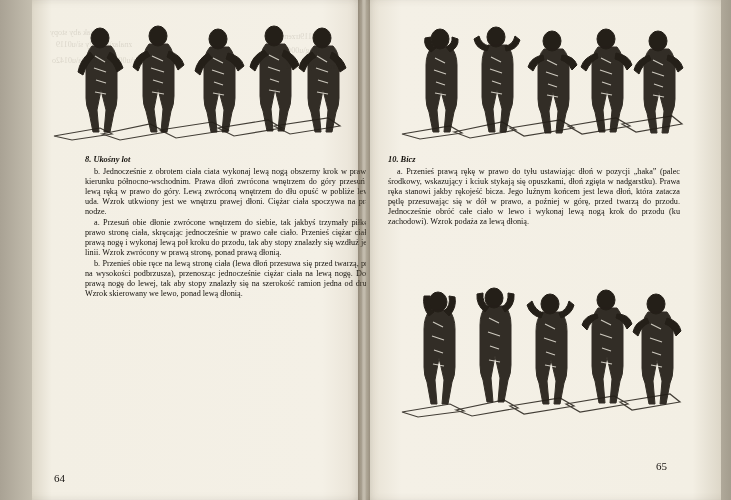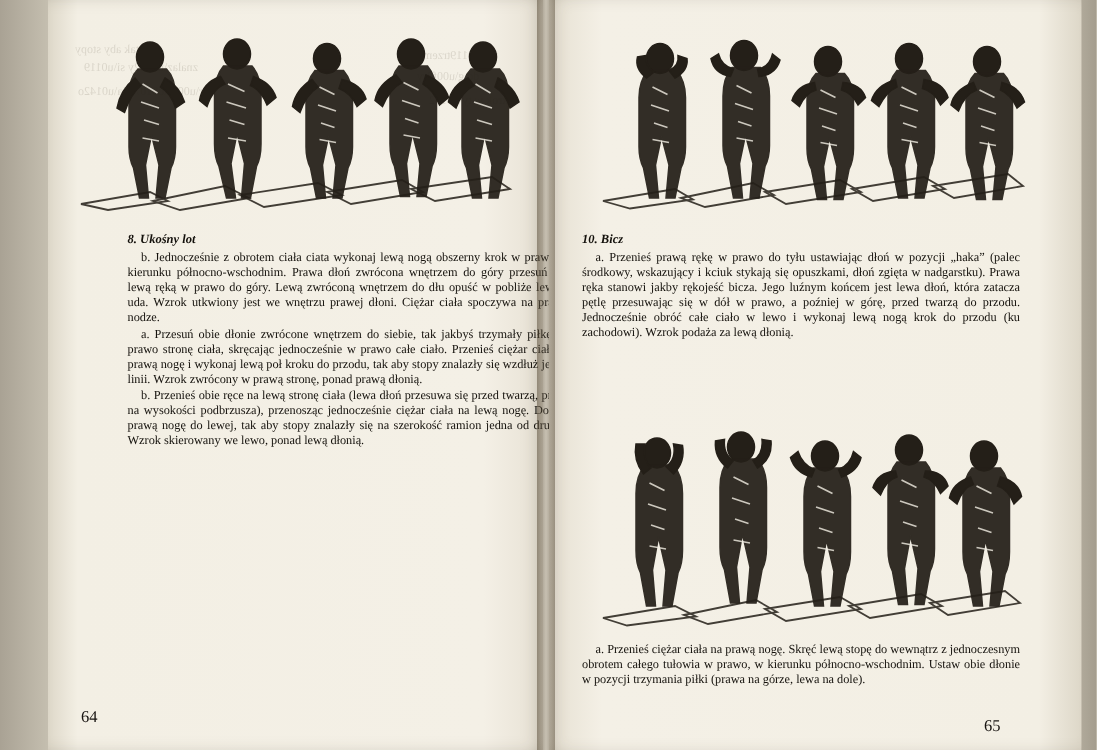--- a/index.html
+++ b/index.html
@@ -323,20 +323,19 @@
                 <path d="M12 46 l12 4"></path>
                 <path d="M14 60 l9 3"></path>
                 <path d="M13 73 l11 2"></path>
             </g>
           </g>
         </g>
       </svg>
     </div>
 
     <div class="col" style="left:22px;top:428px;width:292px;">
-      <p class="para indent">a. Przenieś ciężar ciała na prawą nogę. Skręć lewą stopę do wewnątrz z jednoczesnym obrotem całego tułowia w prawo, w kierunku północno-wschodnim. Ustaw obie dłonie w pozycji trzymania piłki (prawa na górze, lewa na dole).</p>
-    </div>
-
-    <div class="folio" style="left:290px;top:478px;">65</div>
+    </div>
+
+    <div class="folio" style="left:290px;top:460px;">65</div>
   </div>
 
   <div class="gutter"></div>
 </div>
 
 </body></html>

